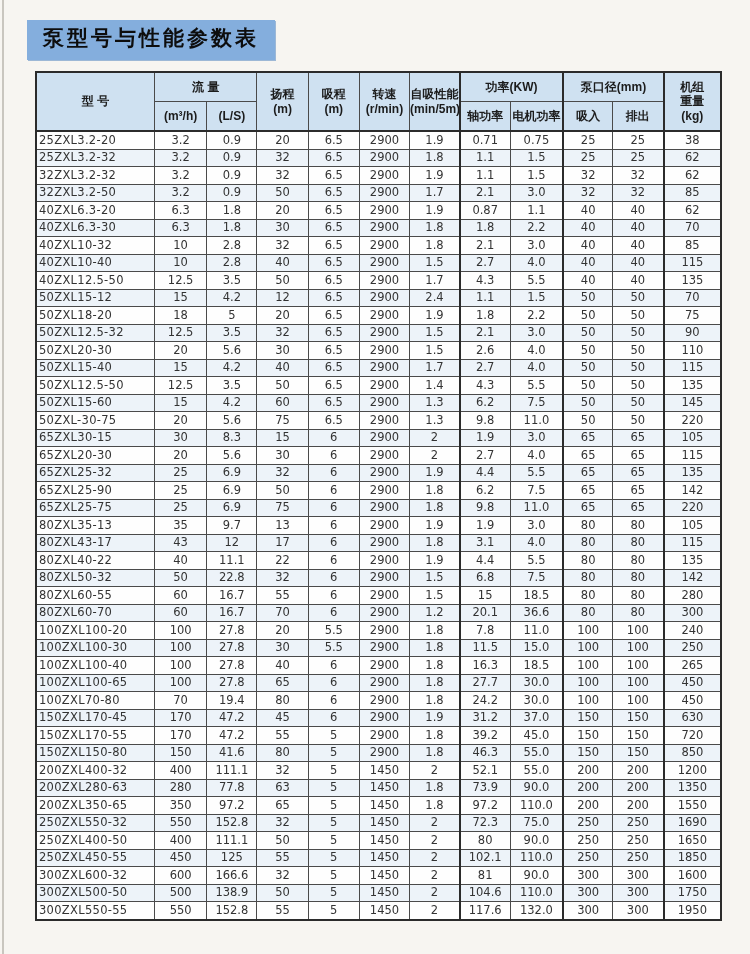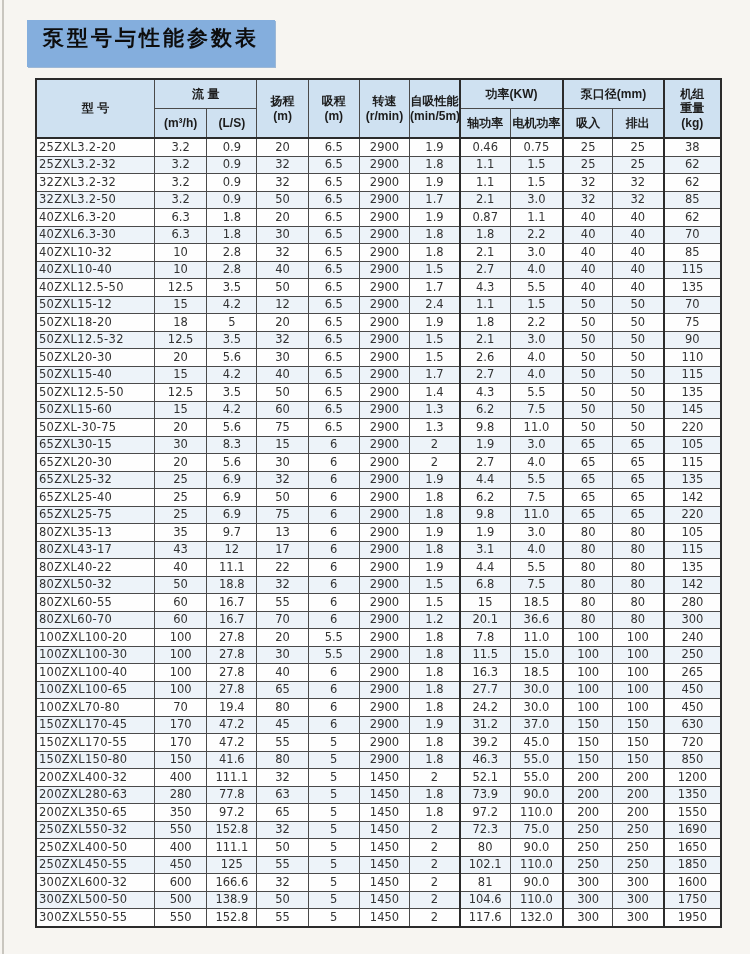--- a/index.html
+++ b/index.html
@@ -16,21 +16,21 @@
     width: 2px; background: #c9c6bf;
   }
   .page-title {
     display: inline-block;
     margin: 20px 0 0 27px;
     background: #84aedd;
     color: #0d0d0d;
     font-size: 21px;
     font-weight: bold;
     letter-spacing: 3px;
-    padding: 4px 16px 15px 16px;
+    padding: 4px 16px 8px 16px;
     box-shadow: 1px 1px 0 #9db8d6;
   }
   table.spec {
     border-collapse: collapse;
     table-layout: fixed;
     width: 687px;
     margin: 11px 0 0 35px;
     background: #fdfdfc;
     border: 2px solid #2b2b2b;
   }
@@ -122,21 +122,21 @@
   </thead>
   <tbody id="spec-body">
       <tr>
         <td class="model">25ZXL3.2-20</td>
         <td>3.2</td>
         <td>0.9</td>
         <td>20</td>
         <td>6.5</td>
         <td>2900</td>
         <td>1.9</td>
-        <td class="sep-l">0.46</td>
+        <td class="sep-l">0.71</td>
         <td>0.75</td>
         <td class="sep-l">25</td>
         <td>25</td>
         <td class="sep-l">38</td>
       </tr>
       <tr>
         <td class="model">25ZXL3.2-32</td>
         <td>3.2</td>
         <td>0.9</td>
         <td>32</td>
@@ -395,21 +395,21 @@
         <td>6</td>
         <td>2900</td>
         <td>1.9</td>
         <td class="sep-l">4.4</td>
         <td>5.5</td>
         <td class="sep-l">65</td>
         <td>65</td>
         <td class="sep-l">135</td>
       </tr>
       <tr>
-        <td class="model">65ZXL25-40</td>
+        <td class="model">65ZXL25-90</td>
         <td>25</td>
         <td>6.9</td>
         <td>50</td>
         <td>6</td>
         <td>2900</td>
         <td>1.8</td>
         <td class="sep-l">6.2</td>
         <td>7.5</td>
         <td class="sep-l">65</td>
         <td>65</td>
@@ -467,21 +467,21 @@
         <td>1.9</td>
         <td class="sep-l">4.4</td>
         <td>5.5</td>
         <td class="sep-l">80</td>
         <td>80</td>
         <td class="sep-l">135</td>
       </tr>
       <tr>
         <td class="model">80ZXL50-32</td>
         <td>50</td>
-        <td>18.8</td>
+        <td>22.8</td>
         <td>32</td>
         <td>6</td>
         <td>2900</td>
         <td>1.5</td>
         <td class="sep-l">6.8</td>
         <td>7.5</td>
         <td class="sep-l">80</td>
         <td>80</td>
         <td class="sep-l">142</td>
       </tr>

